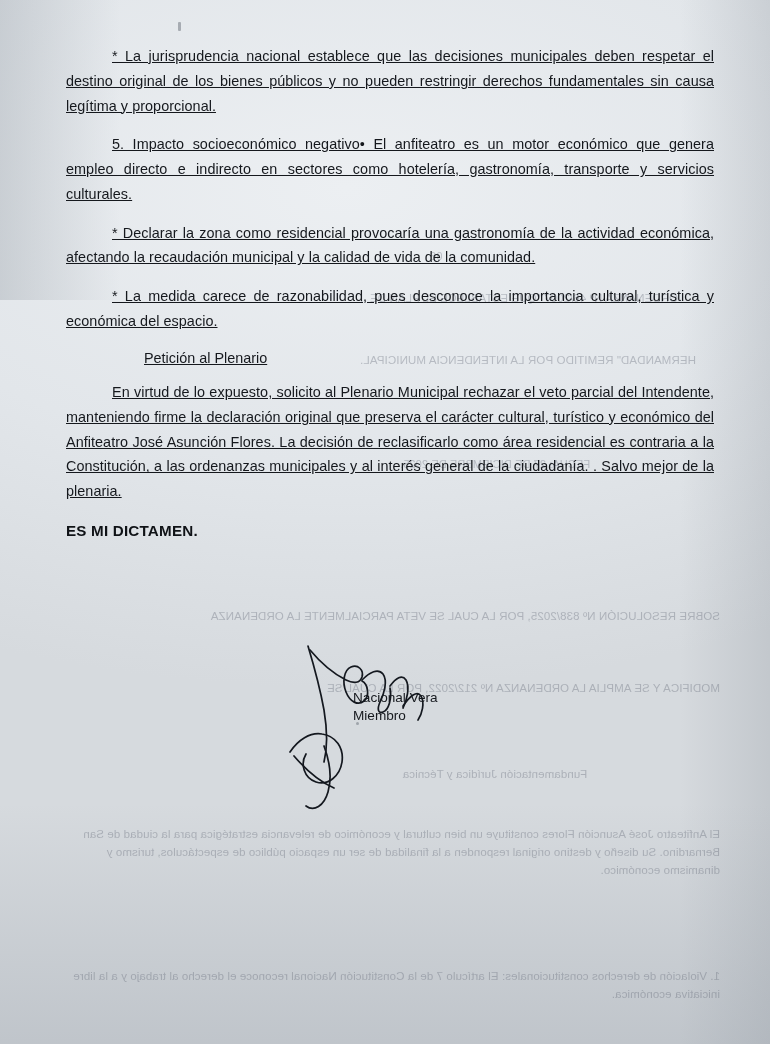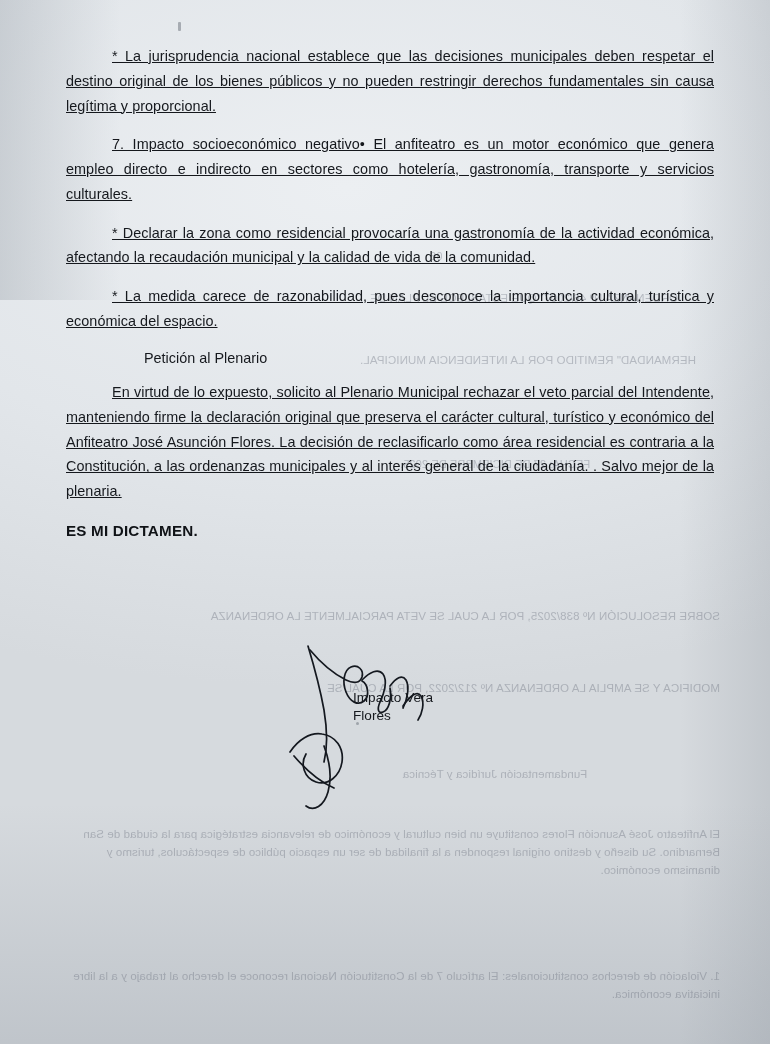--- a/index.html
+++ b/index.html
@@ -86,20 +86,21 @@
   }
   .para.indent { text-indent: 46px; text-decoration: underline; }
   .para.tight { margin-bottom: 12px; }
 
   .heading {
     color: #15181d;
     font-size: 14.4px;
     line-height: 1.7;
     margin: 0 0 10px 0;
     text-indent: 78px;
+    text-decoration: underline;
   }
 
   .dictamen {
     color: #0f1216;
     font-size: 15.2px;
     font-weight: 600;
     letter-spacing: 0.2px;
     margin: 18px 0 0 0;
   }
 
@@ -157,21 +158,21 @@
   <div class="bleed b6">MODIFICA Y SE AMPLIA LA ORDENANZA Nº 212/2022, POR LA CUAL SE</div>
   <div class="bleed b7">Fundamentación Jurídica y Técnica</div>
   <div class="bleed b8">El Anfiteatro José Asunción Flores constituye un bien cultural y económico de relevancia estratégica para la ciudad de San Bernardino. Su diseño y destino original responden a la finalidad de ser un espacio público de espectáculos, turismo y dinamismo económico.</div>
   <div class="bleed b9">1. Violación de derechos constitucionales: El artículo 7 de la Constitución Nacional reconoce el derecho al trabajo y a la libre iniciativa económica.</div>
 
   <div class="speck" style="left:178px;top:22px;width:3px;height:9px;border-radius:1px;"></div>
   <div class="speck" style="left:356px;top:722px;width:3px;height:3px;"></div>
 
   <div class="content">
     <p class="para indent">* La jurisprudencia nacional establece que las decisiones municipales deben respetar el destino original de los bienes públicos y no pueden restringir derechos fundamentales sin causa legítima y proporcional.</p>
-    <p class="para indent">7. Impacto socioeconómico negativo• El anfiteatro es un motor económico que genera empleo directo e indirecto en sectores como hotelería, gastronomía, transporte y servicios culturales.</p>
+    <p class="para indent">5. Impacto socioeconómico negativo• El anfiteatro es un motor económico que genera empleo directo e indirecto en sectores como hotelería, gastronomía, transporte y servicios culturales.</p>
     <p class="para indent">* Declarar la zona como residencial provocaría una gastronomía de la actividad económica, afectando la recaudación municipal y la calidad de vida de la comunidad.</p>
     <p class="para indent tight">* La medida carece de razonabilidad, pues desconoce la importancia cultural, turística y económica del espacio.</p>
 
     <p class="heading">Petición al Plenario</p>
 
     <p class="para indent">En virtud de lo expuesto, solicito al Plenario Municipal rechazar el veto parcial del Intendente, manteniendo firme la declaración original que preserva el carácter cultural, turístico y económico del Anfiteatro José Asunción Flores. La decisión de reclasificarlo como área residencial es contraria a la Constitución, a las ordenanzas municipales y al interés general de la ciudadanía. . Salvo mejor de la plenaria.</p>
 
     <p class="dictamen">ES MI DICTAMEN.</p>
   </div>
 
@@ -181,17 +182,17 @@
         <path d="M58 10 C64 30, 70 52, 74 74 C77 92, 78 110, 74 126"></path>
         <path d="M60 14 C70 26, 84 38, 96 44 C104 48, 110 47, 112 41 C114 34, 108 28, 101 31 C94 34, 92 46, 96 56 C100 66, 108 70, 114 65 C120 60, 118 48, 112 45"></path>
         <path d="M112 44 C120 36, 128 32, 133 38 C138 45, 134 58, 130 66 C127 73, 128 78, 133 76 C139 74, 142 62, 140 52"></path>
         <path d="M140 50 C146 42, 152 38, 156 44 C160 51, 157 64, 153 72"></path>
         <path d="M153 70 C160 60, 167 54, 171 60 C175 67, 172 78, 168 84"></path>
         <path d="M40 116 C48 104, 60 96, 72 98 C86 100, 94 112, 92 126 C90 140, 78 150, 66 146 C54 142, 50 128, 56 118"></path>
         <path d="M74 110 C80 126, 82 142, 78 156 C74 170, 64 176, 56 170"></path>
         <path d="M44 120 C56 134, 70 146, 84 152"></path>
       </g>
     </svg>
-    <div class="sign-name">Impacto Vera</div>
-    <div class="sign-role">Flores</div>
+    <div class="sign-name">Nacional Vera</div>
+    <div class="sign-role">Miembro</div>
   </div>
 
 </div>
 
 </body></html>

